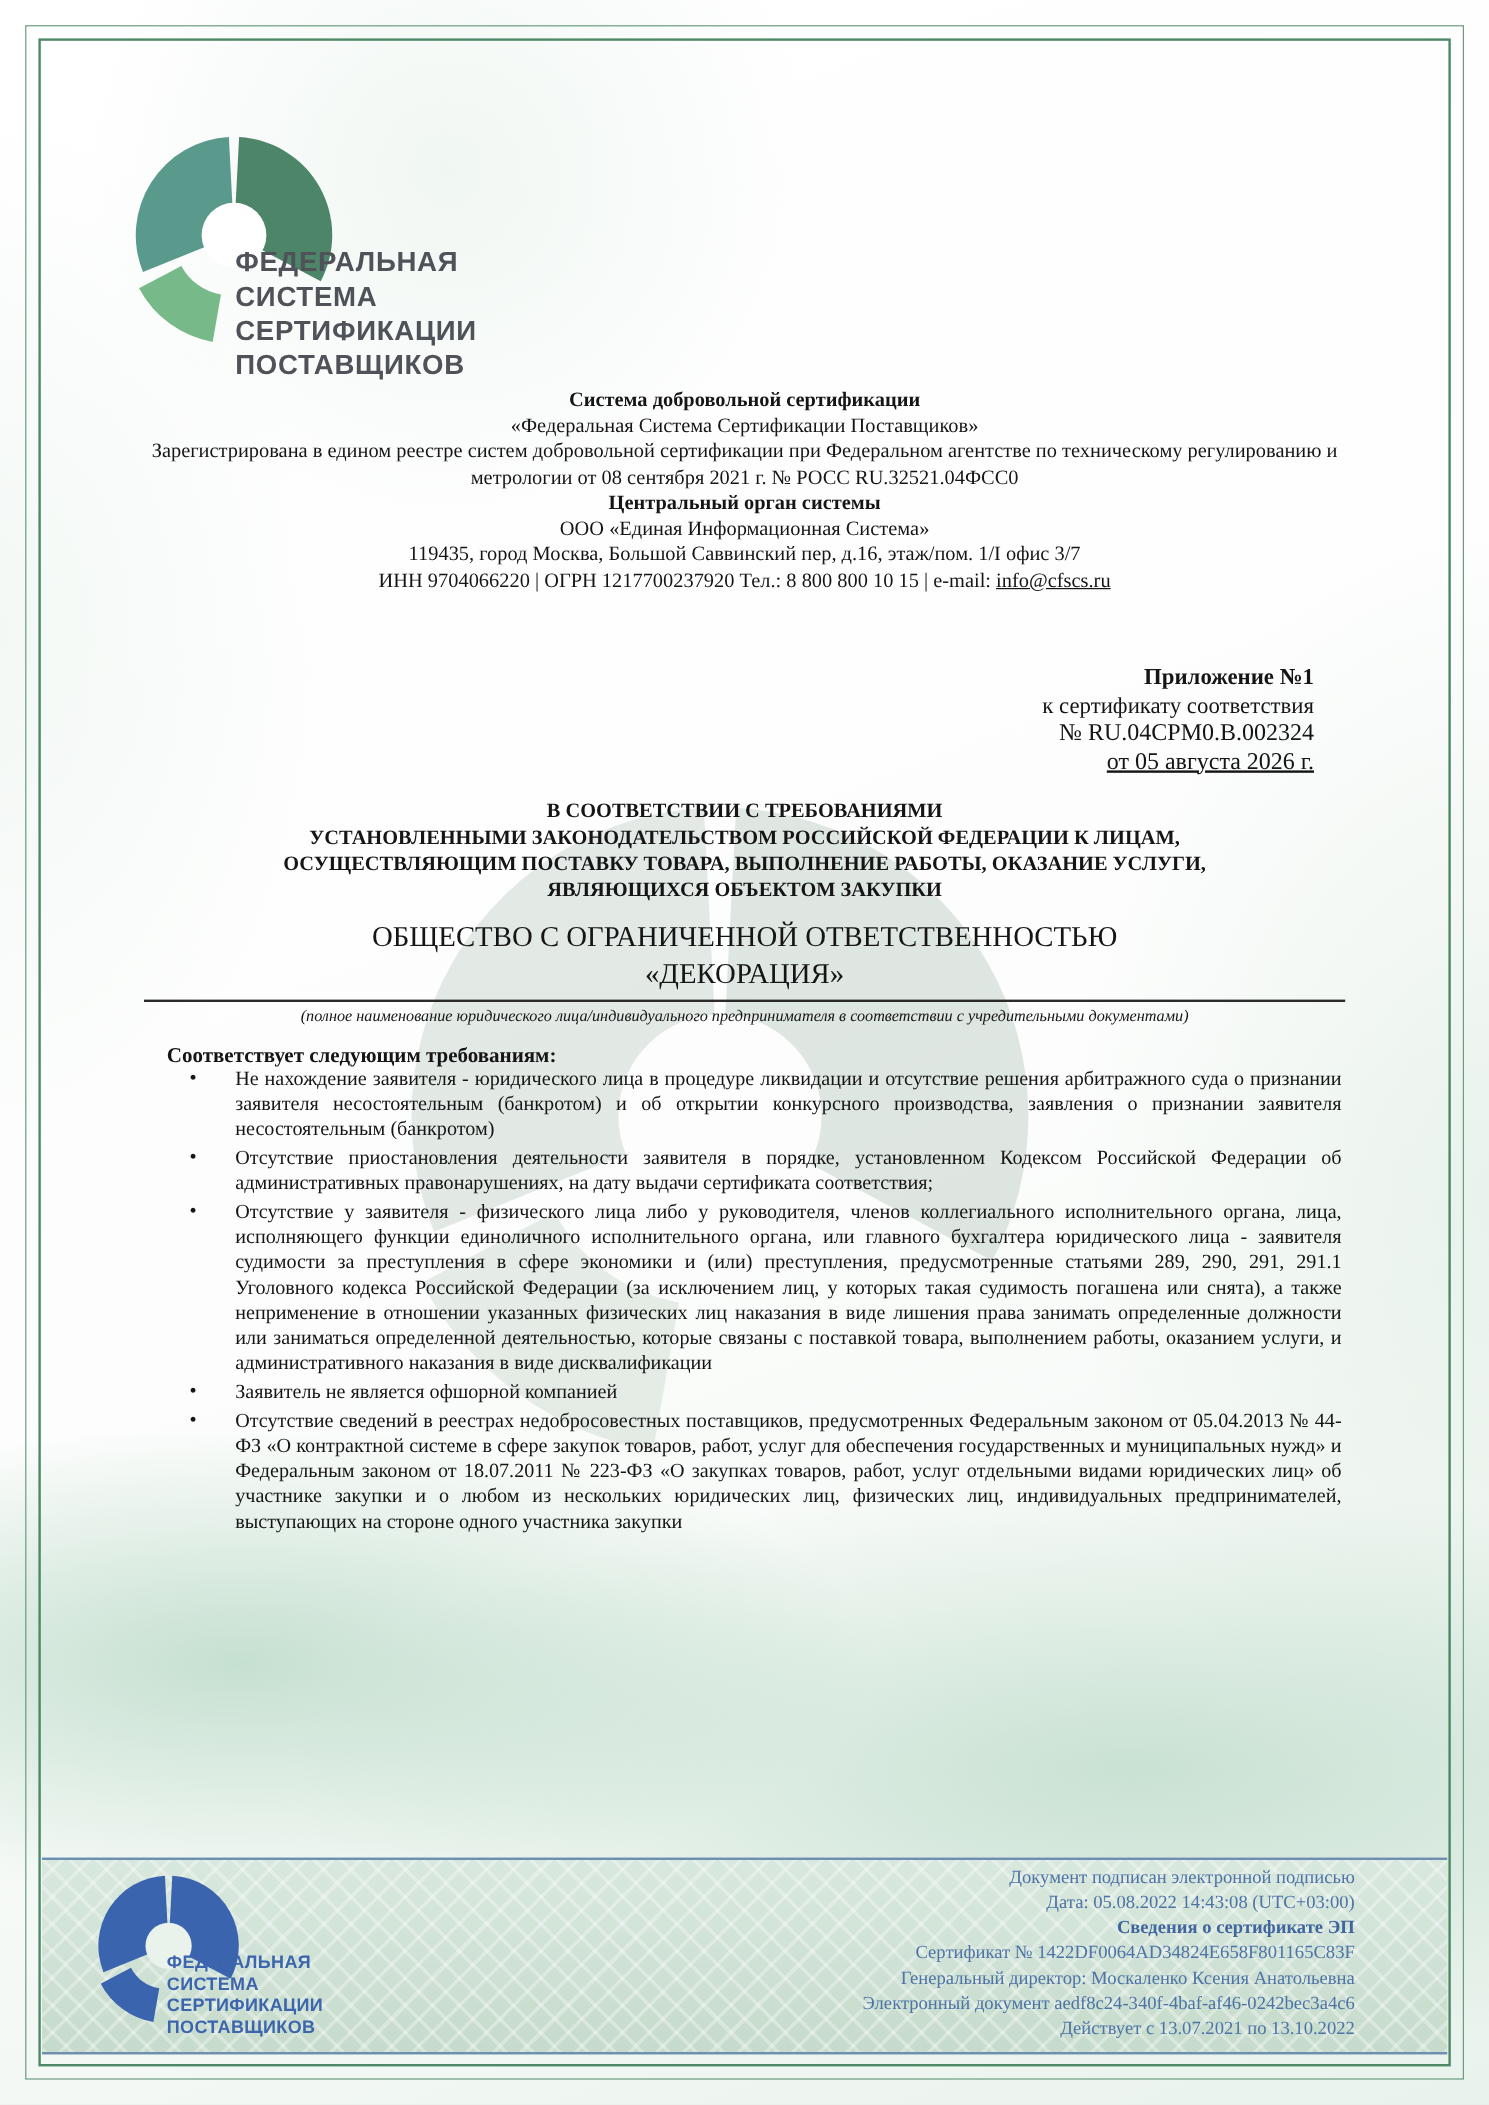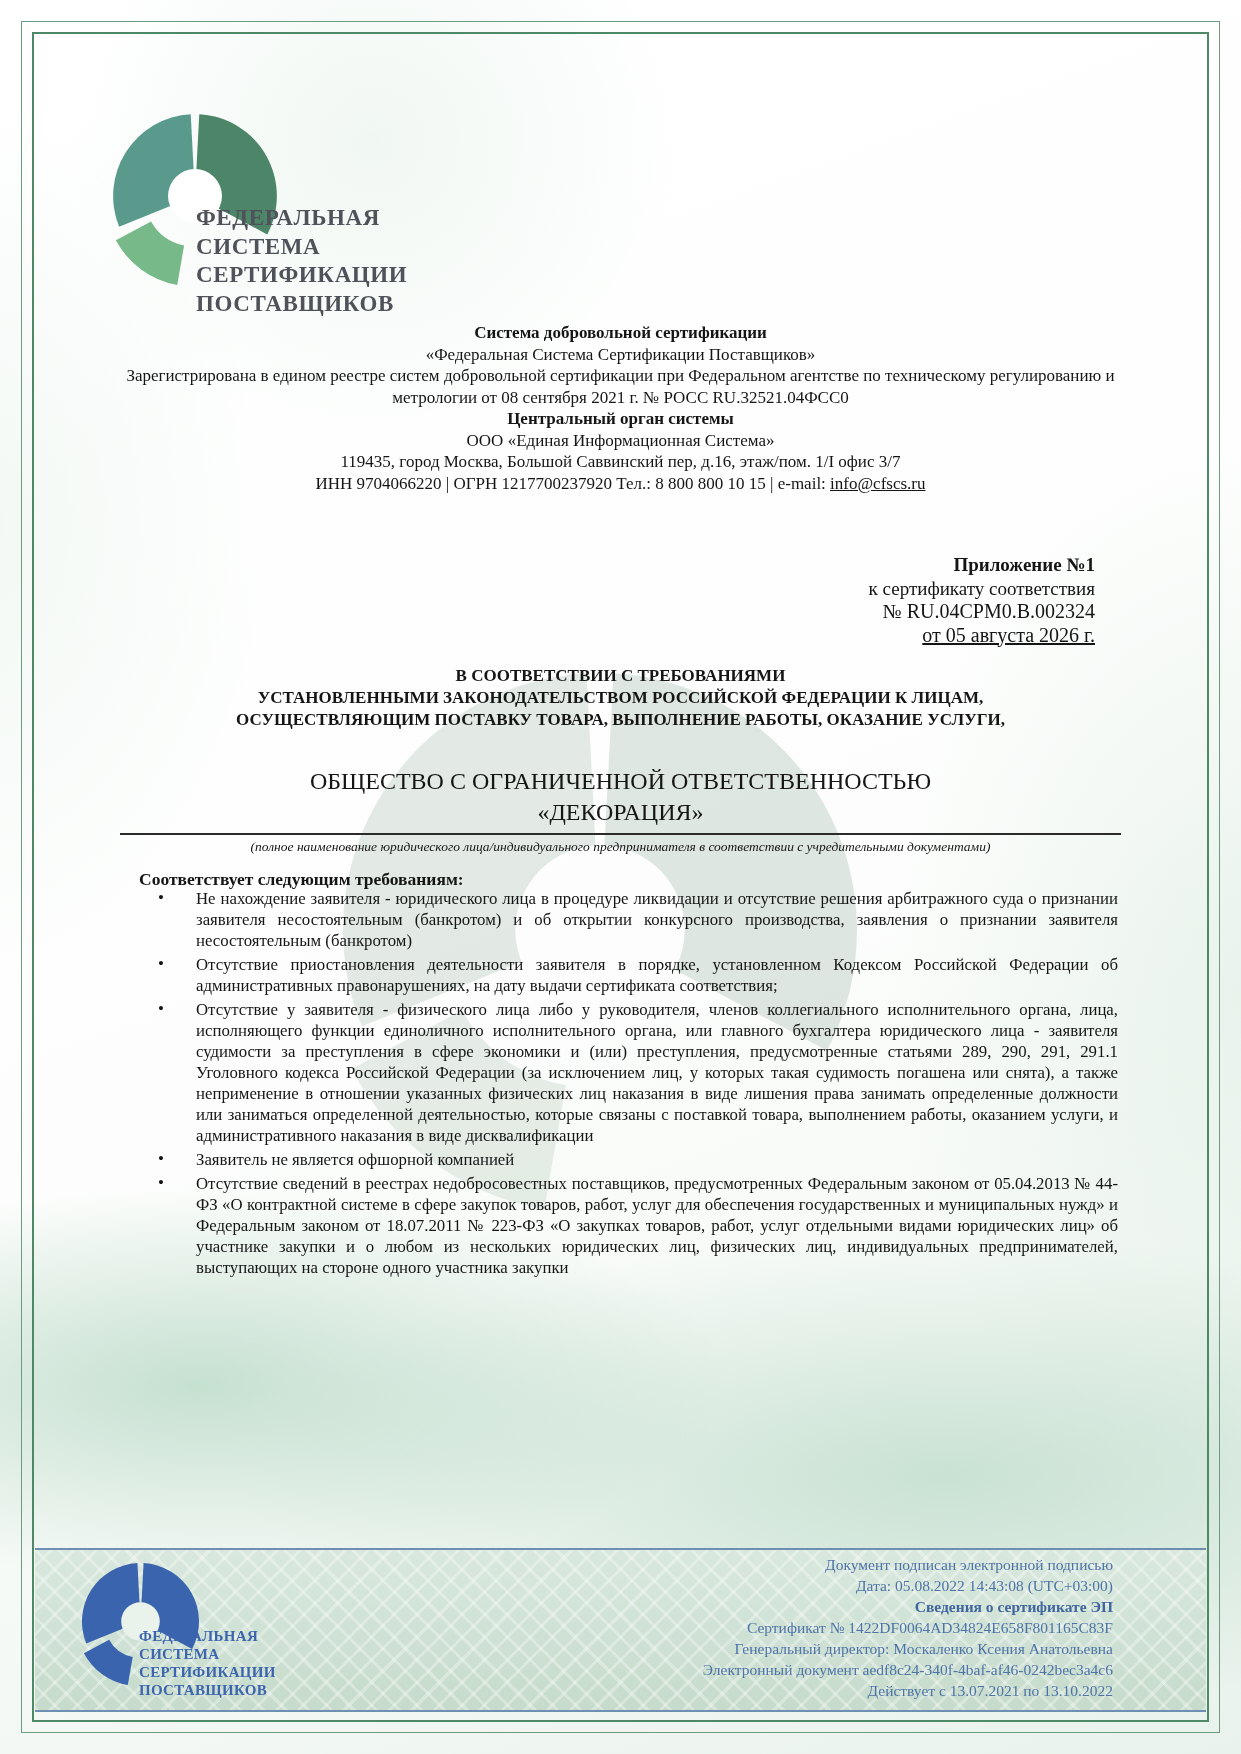--- a/index.html
+++ b/index.html
@@ -20,21 +20,21 @@
   }
   .frame-outer{position:absolute;inset:21px;border:1px solid #6c9b80;}
   .frame-inner{position:absolute;inset:32px;border:2px solid #4d8867;}
 
   
   .logo-top{position:absolute;left:102px;top:103px;width:186px;height:186px;}
   .logo-footer{position:absolute;left:74px;top:1555px;width:133px;height:133px;}
   .watermark{position:absolute;left:308px;top:638px;width:584px;height:584px;opacity:.20;}
 
   .wordmark{
-    position:absolute;font-family:Liberation Serif, serif;font-weight:bold;
+    position:absolute;font-family:Liberation Sans, sans-serif;font-weight:bold;
     letter-spacing:.6px;
   }
   .wordmark-top{left:196px;top:204px;font-size:23px;line-height:28.5px;color:#50525a;}
   .wordmark-footer{left:139px;top:1627px;font-size:15px;line-height:18px;color:#3c65ae;letter-spacing:.3px;}
 
   .hdr{position:absolute;left:115px;top:322px;width:1011px;text-align:center;font-size:17px;line-height:21.5px;}
   .hdr .b{font-weight:bold;}
   .email{color:#151515;text-decoration:underline;cursor:pointer;}
 
   .annex{position:absolute;right:146px;top:553px;text-align:right;font-size:19px;line-height:23.5px;}
@@ -59,21 +59,21 @@
 
   .footer-band{
     position:absolute;left:35px;right:35px;top:1548px;height:160px;
     border-top:2px solid #6e8fb2;border-bottom:2px solid #6e8fb2;
     background-color:#cde0d3;
     background-image:
       repeating-linear-gradient(45deg, rgba(255,255,255,.30) 0 3px, rgba(255,255,255,0) 3px 16px),
       repeating-linear-gradient(-45deg, rgba(255,255,255,.30) 0 3px, rgba(255,255,255,0) 3px 16px),
       linear-gradient(180deg,#d9e8de,#c6dbcc);
   }
-  .sig{position:absolute;right:128px;top:1554px;text-align:right;color:#4e73a7;
+  .sig{position:absolute;right:112px;top:1554px;text-align:right;color:#4e73a7;
     font-size:15.5px;line-height:21px;}
   .sig .b{font-weight:bold;color:#40669e;}
 </style>
 </head>
 <body>
 
 <div class="page">
   <div class="bg-deco"></div>
 
   <svg class="watermark" viewBox="0 0 200 200" aria-hidden="true">
@@ -113,20 +113,21 @@
     <div class="t">Приложение №1</div>
     <div>к сертификату соответствия</div>
     <div class="num">№ RU.04CPM0.B.002324</div>
     <div class="num u">от 05 августа 2026 г.</div>
   </div>
 
   <div class="req-head">
     <div>В СООТВЕТСТВИИ С ТРЕБОВАНИЯМИ</div>
     <div>УСТАНОВЛЕННЫМИ ЗАКОНОДАТЕЛЬСТВОМ РОССИЙСКОЙ ФЕДЕРАЦИИ К ЛИЦАМ,</div>
     <div>ОСУЩЕСТВЛЯЮЩИМ ПОСТАВКУ ТОВАРА, ВЫПОЛНЕНИЕ РАБОТЫ, ОКАЗАНИЕ УСЛУГИ,</div>
+    <div>ЯВЛЯЮЩИХСЯ ОБЪЕКТОМ ЗАКУПКИ</div>
   </div>
 
   <div class="company">
     <div>ОБЩЕСТВО С ОГРАНИЧЕННОЙ ОТВЕТСТВЕННОСТЬЮ</div>
     <div>«ДЕКОРАЦИЯ»</div>
   </div>
   <div class="company-rule"></div>
   <div class="company-caption">(полное наименование юридического лица/индивидуального предпринимателя в соответствии с учредительными документами)</div>
 
   <div class="intro">Соответствует следующим требованиям:</div>

